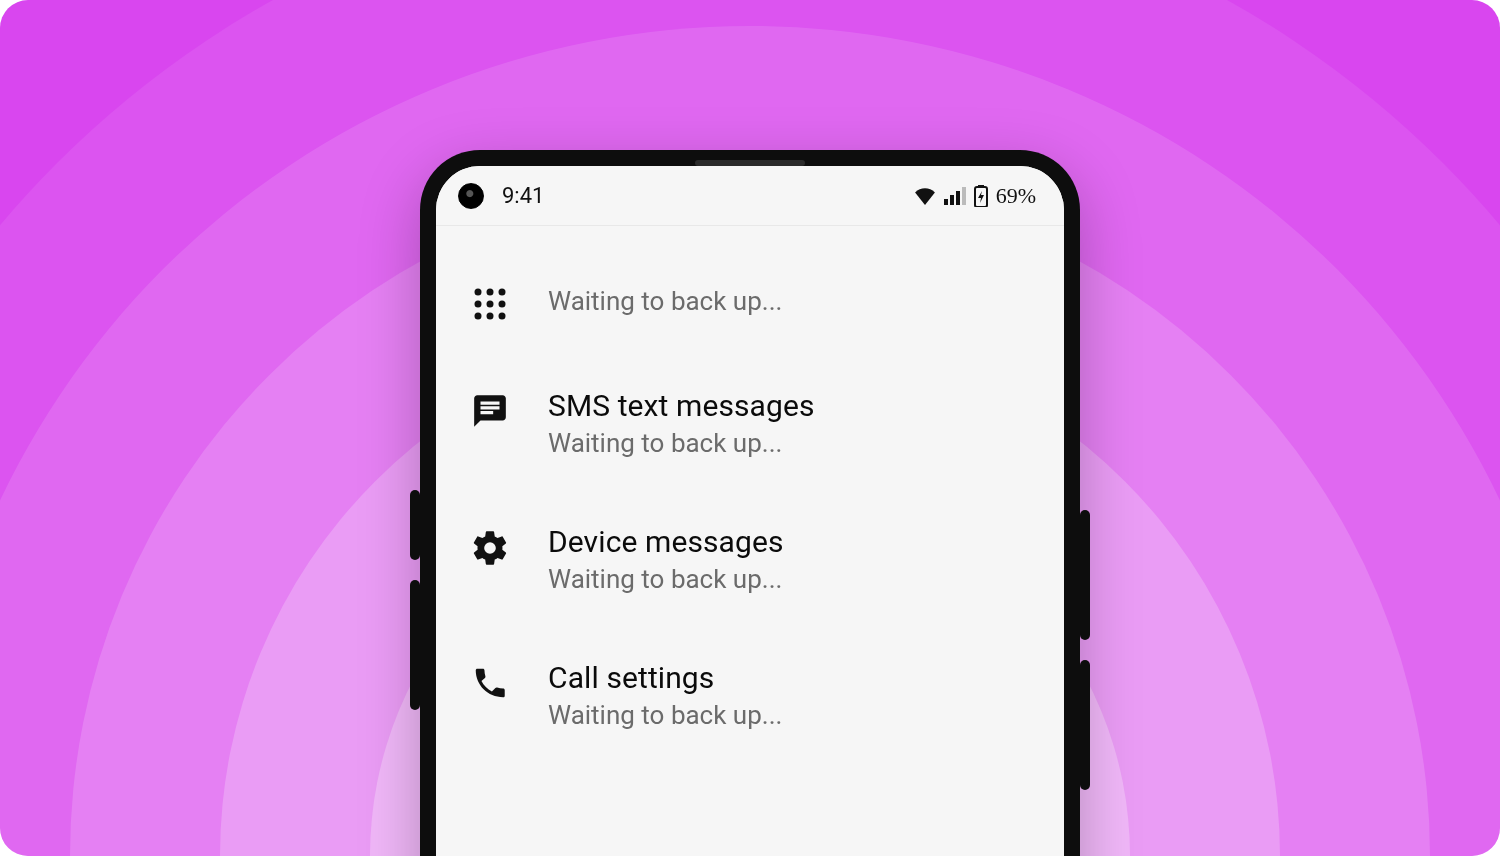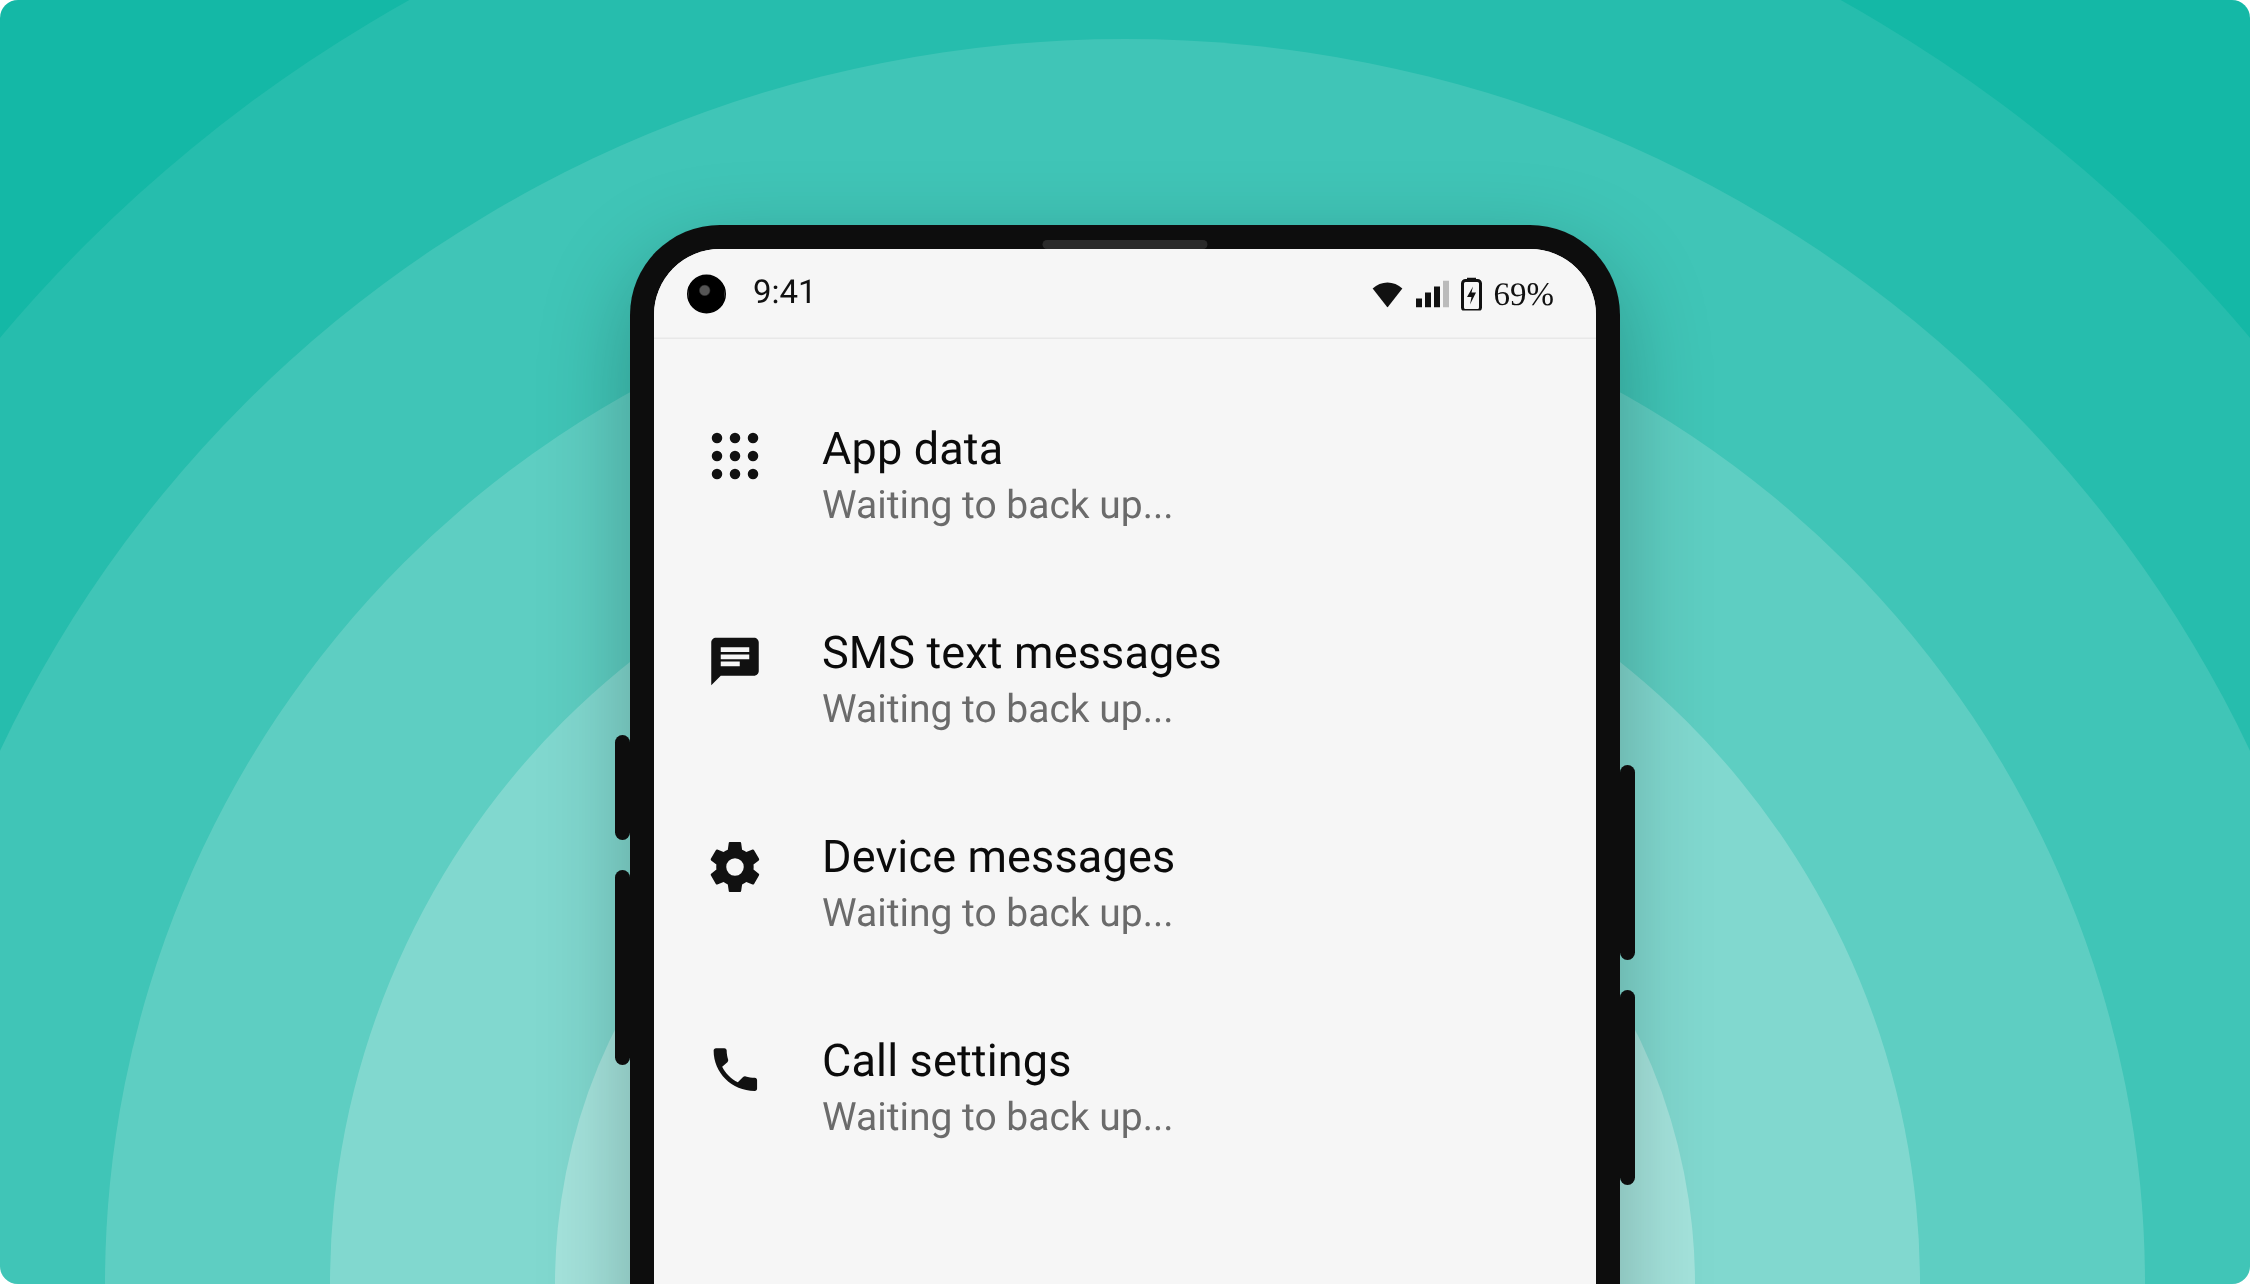--- a/index.html
+++ b/index.html
@@ -2,22 +2,22 @@
 <html><head>
 <meta charset="utf-8">
 <style>
   * { box-sizing: border-box; margin: 0; padding: 0; }
   html, body { width: 1500px; height: 856px; overflow: hidden; font-family: -apple-system, "Segoe UI", Roboto, Arial, sans-serif; }
 
   .stage {
     position: relative;
     width: 1500px;
     height: 856px;
-    background: #14b8a6;
-    border-radius: 12px;
+    background: #d946ef;
+    border-radius: 28px;
     overflow: hidden;
   }
 
   
   .ring {
     position: absolute;
     left: 50%;
     border-radius: 50%;
     transform: translateX(-50%);
     background: rgba(255,255,255,0.28);
@@ -175,21 +175,20 @@
                 <circle cx="30" cy="6" r="3.5"></circle>
               <circle cx="6" cy="18" r="3.5"></circle>
                 <circle cx="18" cy="18" r="3.5"></circle>
                 <circle cx="30" cy="18" r="3.5"></circle>
               <circle cx="6" cy="30" r="3.5"></circle>
                 <circle cx="18" cy="30" r="3.5"></circle>
                 <circle cx="30" cy="30" r="3.5"></circle>
             </svg>
           </div>
           <div class="text">
-            <div class="title">App data</div>
             <div class="sub">Waiting to back up...</div>
           </div>
         </div>
 
         <div class="row">
           <div class="icon">
             <svg width="38" height="38" viewBox="0 0 24 24" fill="#111">
               <path d="M20 2H4c-1.1 0-2 .9-2 2v18l4-4h14c1.1 0 2-.9 2-2V4c0-1.1-.9-2-2-2zM6 9h12v2H6V9zm8 5H6v-2h8v2zm4-6H6V6h12v2z"></path>
             </svg>
           </div>

